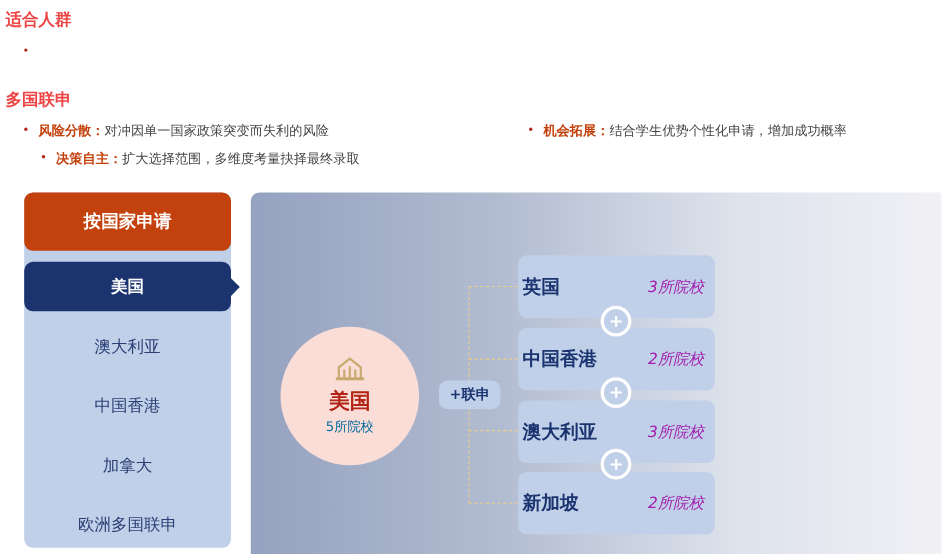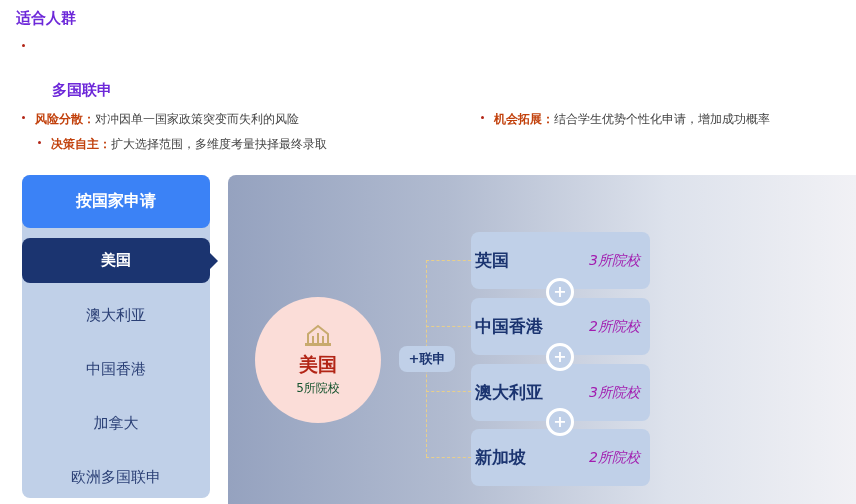--- a/index.html
+++ b/index.html
@@ -1,55 +1,55 @@
 <!DOCTYPE html>
 <html><head>
 <meta charset="utf-8">
 <style>
   * { box-sizing: border-box; margin: 0; padding: 0; }
   html, body { width: 856px; height: 504px; overflow: hidden; background: #ffffff; }
   body { position: relative; font-family: "DejaVu Sans", "Liberation Sans", sans-serif; color: #333; }
 
-  .section-title { position: absolute; left: 16px; font-size: 15px; font-weight: bold; color: #6d28d9; }
+  .section-title { position: absolute; left: 5px; font-size: 15px; font-weight: bold; color: #ef4444; }
   .bullet { position: absolute; font-size: 12px; color: #444; white-space: nowrap; }
   .bullet .dot { display: inline-block; width: 3px; height: 3px; background: #b22516; border-radius: 50%; margin-right: 10px; vertical-align: middle; position: relative; top: -2px; }
   .bullet b { font-weight: bold; color: #c2410c; }
 
   .sidebar { position: absolute; left: 22px; top: 175px; width: 188px; height: 323px; background: #c0d0e8; border-radius: 8px; }
-  .sidebar-header { position: absolute; left: 0; top: 0; width: 188px; height: 53px; background: #3b82f6; border-radius: 8px; color: #fff; font-size: 16px; font-weight: bold; display: flex; align-items: center; justify-content: center; }
+  .sidebar-header { position: absolute; left: 0; top: 0; width: 188px; height: 53px; background: #c2410c; border-radius: 8px; color: #fff; font-size: 16px; font-weight: bold; display: flex; align-items: center; justify-content: center; }
   .sidebar-item { position: absolute; left: 0; width: 188px; height: 45px; display: flex; align-items: center; justify-content: center; font-size: 15px; color: #2a3f75; cursor: pointer; }
   .sidebar-item.active { background: #1b3470; color: #fff; font-weight: bold; border-radius: 8px; }
   .sidebar-item.active::after { content: ""; position: absolute; right: -8px; top: 50%; margin-top: -8px; border-left: 8px solid #1b3470; border-top: 8px solid transparent; border-bottom: 8px solid transparent; }
 
   .panel { position: absolute; left: 228px; top: 175px; width: 628px; height: 329px; border-radius: 8px 0 0 0; background: linear-gradient(90deg, #95a2bf 0%, #b1bbd0 35%, #dde2ec 70%, #f1f1f5 100%); }
 
   .center-circle { position: absolute; left: 27px; top: 122px; width: 126px; height: 126px; border-radius: 50%; background: #fbddd8; display: flex; flex-direction: column; align-items: center; justify-content: center; }
   .center-circle .name { font-size: 19px; font-weight: bold; color: #b22516; margin-top: 2px; }
-  .center-circle .count { font-size: 12px; color: #14532d; margin-top: 2px; }
+  .center-circle .count { font-size: 12px; color: #0369a1; margin-top: 2px; }
 
   .join-pill { position: absolute; left: 171px; top: 171px; width: 56px; height: 26px; border-radius: 8px; background: #c0d0e8; color: #1b3470; font-size: 13px; font-weight: bold; display: flex; align-items: center; justify-content: center; }
 
   .dash-v { position: absolute; left: 198px; top: 85px; width: 0; height: 197px; border-left: 1px dashed #e8cf8a; }
   .dash-h { position: absolute; left: 198px; width: 45px; height: 0; border-top: 1px dashed #e8cf8a; }
 
   .card { position: absolute; left: 243px; width: 179px; height: 57px; background: #c0d0e8; border-radius: 8px; display: flex; align-items: center; justify-content: space-between; padding: 0 10px 0 4px; }
   .card .cname { font-size: 17px; font-weight: bold; color: #1b3470; }
   .card .ccount { font-size: 14px; color: #a21caf; font-style: italic; }
 
   .plus { position: absolute; left: 318px; width: 28px; height: 28px; border-radius: 50%; border: 3px solid #ffffff; background: #c0d0e8; color: #fff; display: flex; align-items: center; justify-content: center; font-size: 16px; font-weight: bold; line-height: 1; z-index: 2; cursor: pointer; }
 </style>
 </head>
 <body>
 
 <div class="section-title" style="top:9px;">适合人群</div>
 <div class="bullet" style="left:22px; top:40px;">
   <span class="dot"></span>
 </div>
 
-<div class="section-title" style="top:81px;margin-left:36px;">多国联申</div>
+<div class="section-title" style="top:81px;">多国联申</div>
 <div class="bullet" style="left:22px; top:111px;">
   <span class="dot"></span><b>风险分散：</b><span>对冲因单一国家政策突变而失利的风险</span>
 </div>
 <div class="bullet" style="left:481px; top:111px;">
   <span class="dot"></span><b>机会拓展：</b><span>结合学生优势个性化申请，增加成功概率</span>
 </div>
 <div class="bullet" style="left:38px; top:136px;">
   <span class="dot"></span><b>决策自主：</b><span>扩大选择范围，多维度考量抉择最终录取</span>
 </div>
 

